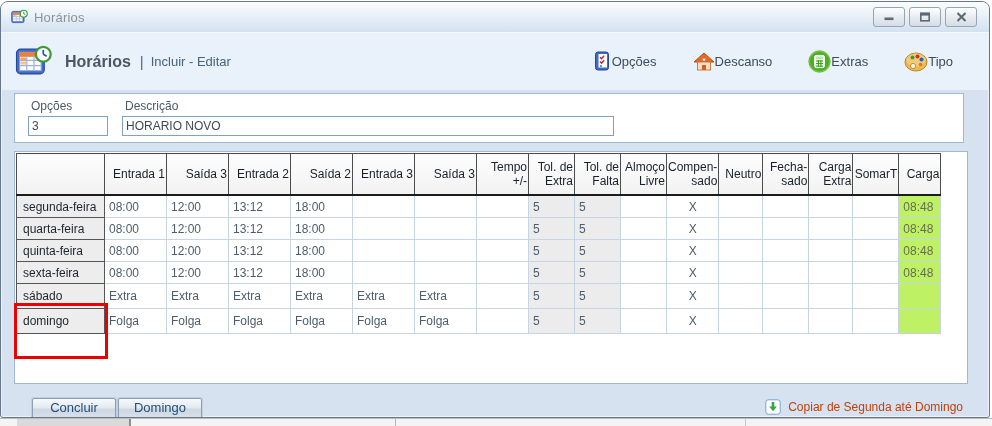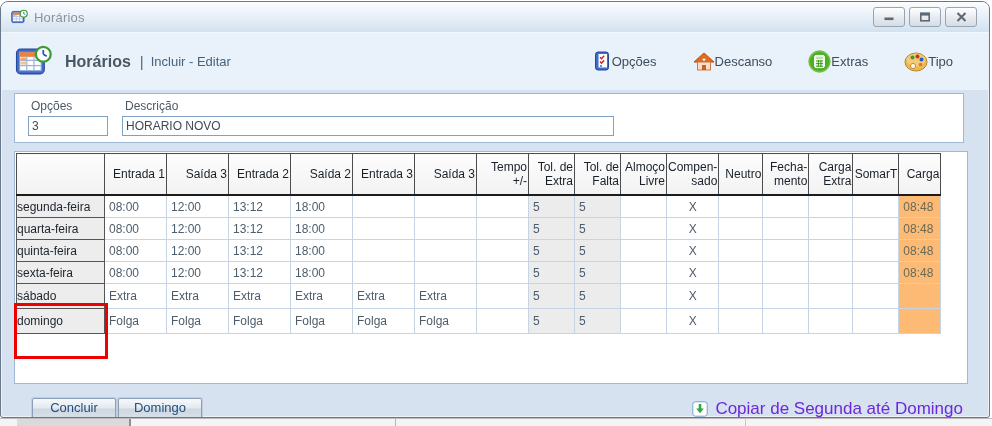--- a/index.html
+++ b/index.html
@@ -72,41 +72,41 @@
     background:linear-gradient(#fdfdfd,#f2f2f2);
     border:1px solid #4c4c4c;border-bottom:2px solid #1c1c1c;
     font-weight:normal;color:#18202a;text-align:right;height:40px;
     white-space:pre-line;line-height:14px;padding:0 1px;overflow:hidden;margin-left:47px;
   }
   table.grid td{
     border:1px solid #c6d4e4;height:21px;padding:0 4px;color:#4d5d6c;
     overflow:hidden;white-space:nowrap;background:#fff;cursor:default;
   }
   table.grid td.day{
-    background:#ededed;border:1px solid #555;color:#1c242c;padding:0 0;
+    background:#ededed;border:1px solid #555;color:#1c242c;padding:0 6px;
   }
   table.grid td.tolbg{background:#ececec}
   table.grid td.center{text-align:center}
-  table.grid td.carga{background:#fdba74;color:#6a6a58}
+  table.grid td.carga{background:#bef264;color:#6a6a58}
   table.grid tr.tall td{height:24px}
 
   
   .btn{
     position:absolute;top:396px;width:82px;height:20px;border:1px solid #8ba0b6;
     border-radius:2px;box-shadow:0 0 0 1px #c3cfdd;
     background:linear-gradient(#f7f9fb,#e3e9f0 45%,#cdd7e2 50%,#dbe2ea);
     color:#1f4e79;font-size:13px;font-family:"Liberation Sans",sans-serif;
     text-align:center;line-height:18px;cursor:pointer;
   }
   .btn.concluir{left:31px}
   .btn.cancelar{left:117px}
   .copy-action{
     position:absolute;top:397px;right:26px;display:flex;align-items:center;gap:7px;cursor:pointer;
   }
-  .copy-action span{font-size:17px;color:#6d28d9}
+  .copy-action span{font-size:12px;color:#c2410c}
 </style>
 </head>
 <body>
 
 <div class="window">
 
   <div class="titlebar">
     <span class="ticon">
       <svg width="17" height="16" viewBox="0 0 36 32">
         <rect x="1" y="4" width="27" height="24" rx="4" fill="#3f6cc6" stroke="#27479a"></rect>
@@ -246,21 +246,21 @@
             <th>Tol. de
 Extra</th>
             <th>Tol. de
 Falta</th>
             <th>Almoço
 Livre</th>
             <th>Compen-
 sado</th>
             <th>Neutro</th>
             <th>Fecha-
-mento</th>
+sado</th>
             <th>Carga
 Extra</th>
             <th>SomarT</th>
             <th>Carga</th>
           </tr>
         </thead>
         <tbody>
           <tr>
             <td class="day">segunda-feira</td>
             <td>08:00</td>

